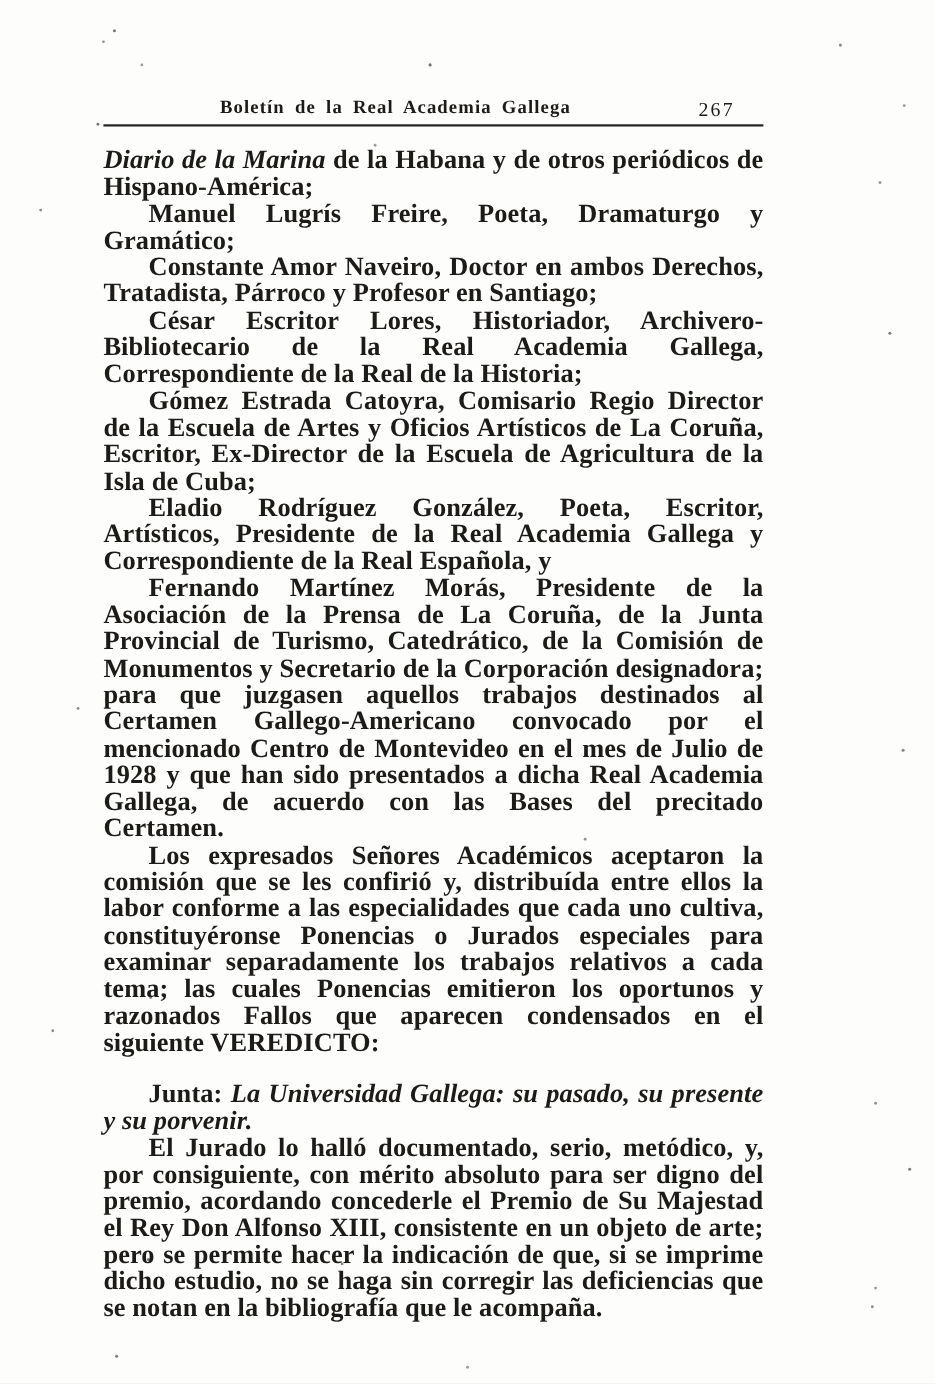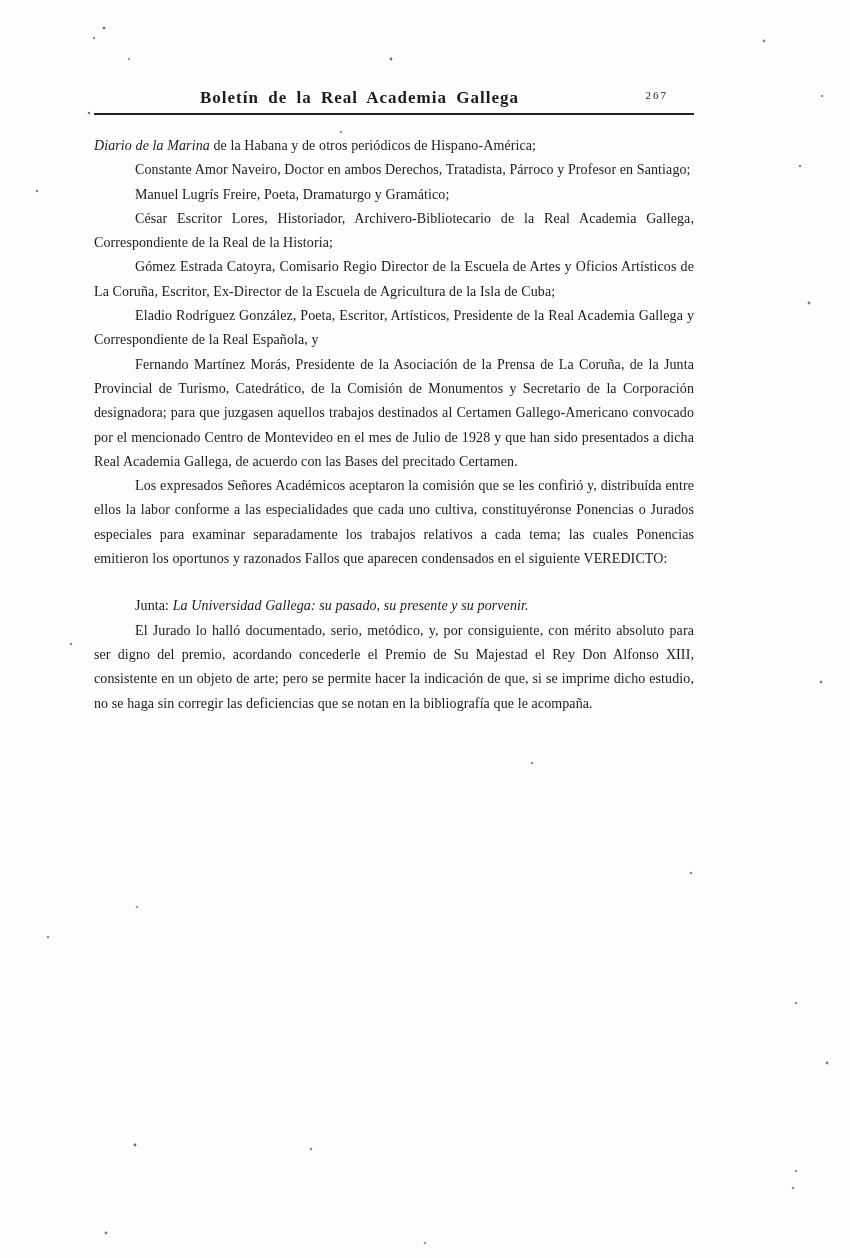--- a/index.html
+++ b/index.html
@@ -69,33 +69,34 @@
     font-size: 17px;
     font-weight: bold;
     letter-spacing: 1px;
     word-spacing: 4px;
     white-space: nowrap;
   }
   .page-number {
     position: absolute;
     right: 26px;
     top: 3px;
-    font-size: 11px;
+    font-size: 18px;
     letter-spacing: 2px;
   }
   .header-rule {
     height: 0;
     border-top: 2.5px solid var(--rule, #242220);
   }
   .body-copy {
     margin-top: 19px;
-    font-size: 14px;
+    font-size: 24px;
     line-height: 24.3px;
     text-align: justify;
     letter-spacing: 0.1px;
+    font-weight: bold;
   }
   .body-copy p.para {
     margin: 0;
     padding: 0;
   }
   .body-copy p.indent   { text-indent: 41px; }
   .body-copy p.gap-lg   { margin-top: 23px; }
   .body-copy p.gap-sm   { margin-top: 10px; }
   .italic { font-style: italic; }
 </style>
@@ -105,22 +106,22 @@
 <div class="page">
   <div class="speckles"></div>
   <div class="text-block">
     <header class="running-header">
       <div class="header-title">Boletín de la Real Academia Gallega</div>
       <div class="page-number">267</div>
     </header>
     <div class="header-rule"></div>
     <main class="body-copy">
         <p class="para"><span class="italic">Diario de la Marina</span><span> de la Habana y de otros periódicos de Hispano-América;</span></p>
+        <p class="para indent"><span>Manuel Lugrís Freire, Poeta, Dramaturgo y Gramático;</span></p>
         <p class="para indent"><span>Constante Amor Naveiro, Doctor en ambos Derechos, Tratadista, Párroco y Profesor en Santiago;</span></p>
-        <p class="para indent"><span>Manuel Lugrís Freire, Poeta, Dramaturgo y Gramático;</span></p>
         <p class="para indent"><span>César Escritor Lores, Historiador, Archivero-Bibliotecario de la Real Academia Gallega, Correspondiente de la Real de la Historia;</span></p>
         <p class="para indent"><span>Gómez Estrada Catoyra, Comisario Regio Director de la Escuela de Artes y Oficios Artísticos de La Coruña, Escritor, Ex-Director de la Escuela de Agricultura de la Isla de Cuba;</span></p>
         <p class="para indent"><span>Eladio Rodríguez González, Poeta, Escritor, Artísticos, Presidente de la Real Academia Gallega y Correspondiente de la Real Española, y</span></p>
         <p class="para indent"><span>Fernando Martínez Morás, Presidente de la Asociación de la Prensa de La Coruña, de la Junta Provincial de Turismo, Catedrático, de la Comisión de Monumentos y Secretario de la Corporación designadora; para que juzgasen aquellos trabajos destinados al Certamen Gallego-Americano convocado por el mencionado Centro de Montevideo en el mes de Julio de 1928 y que han sido presentados a dicha Real Academia Gallega, de acuerdo con las Bases del precitado Certamen.</span></p>
         <p class="para indent"><span>Los expresados Señores Académicos aceptaron la comisión que se les confirió y, distribuída entre ellos la labor conforme a las especialidades que cada uno cultiva, constituyéronse Ponencias o Jurados especiales para examinar separadamente los trabajos relativos a cada tema; las cuales Ponencias emitieron los oportunos y razonados Fallos que aparecen condensados en el siguiente VEREDICTO:</span></p>
         <p class="para indent gap-lg"><span>Junta: </span><span class="italic">La Universidad Gallega: su pasado, su presente y su porvenir.</span></p>
         <p class="para indent"><span>El Jurado lo halló documentado, serio, metódico, y, por consiguiente, con mérito absoluto para ser digno del premio, acordando concederle el Premio de Su Majestad el Rey Don Alfonso XIII, consistente en un objeto de arte; pero se permite hacer la indicación de que, si se imprime dicho estudio, no se haga sin corregir las deficiencias que se notan en la bibliografía que le acompaña.</span></p>
       </main>
   </div>
 </div>

